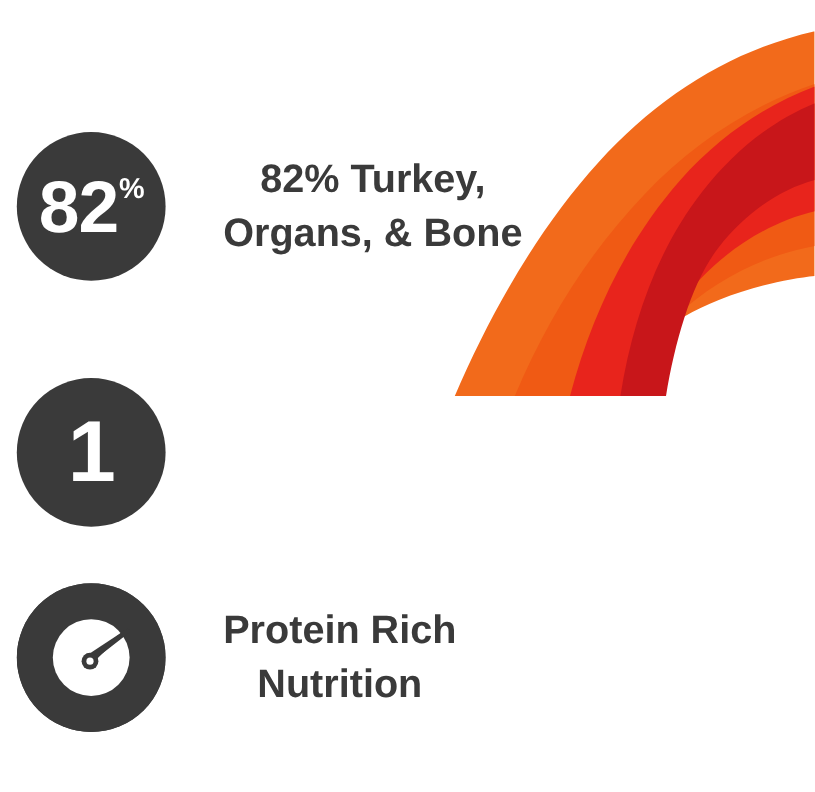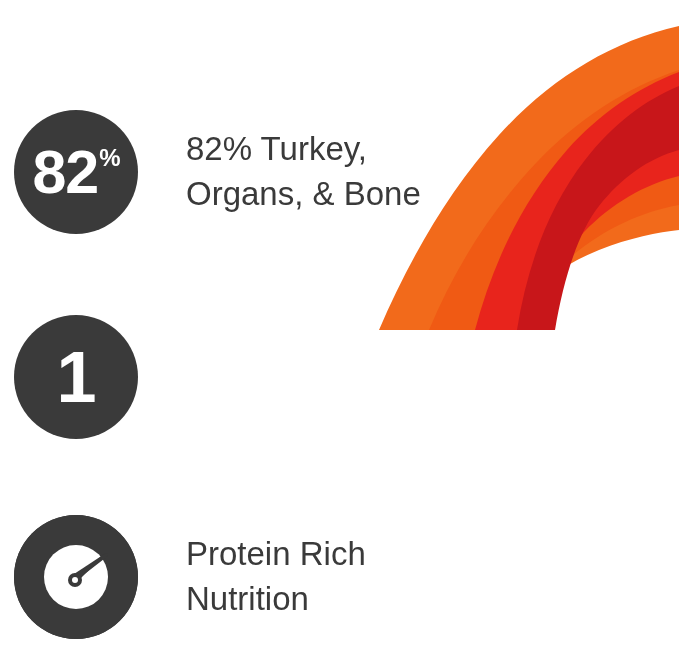--- a/index.html
+++ b/index.html
@@ -39,21 +39,21 @@
   }
   .feature-row {
     position: absolute;
     display: flex;
     align-items: center;
     left: 14px;
     width: 560px;
   }
   .feature-row.r1 { top: 110px; }
   .feature-row.r2 { top: 315px; }
-  .feature-row.r3 { top: 515px; }
+  .feature-row.r3 { top: 486px; }
 
   .badge {
     width: 124px;
     height: 124px;
     border-radius: 50%;
     background: #3a3a3a;
     color: #ffffff;
     flex: 0 0 auto;
     display: flex;
     align-items: center;
@@ -76,22 +76,23 @@
     left: 1px;
   }
   .badge-one .badge-text {
     font-size: 72px;
   }
   .feature-label {
     margin-left: 48px;
     color: #3a3a3a;
     font-size: 33px;
     line-height: 1.35;
-    font-weight: normal;
+    font-weight: bold;
     white-space: pre-line;
+    text-align: center;
   }
 </style>
 </head>
 <body>
 
 <div class="canvas">
 
   <svg class="swoosh" viewBox="0 0 420 330" aria-hidden="true">
     <path d="M190 0 L420 0 L420 60 C330 70 250 120 200 200 C170 250 150 300 140 330 L110 330 C130 250 160 160 210 95 C250 45 300 18 360 6 L190 0 Z" fill="#f7941d" opacity="0"></path>
 

